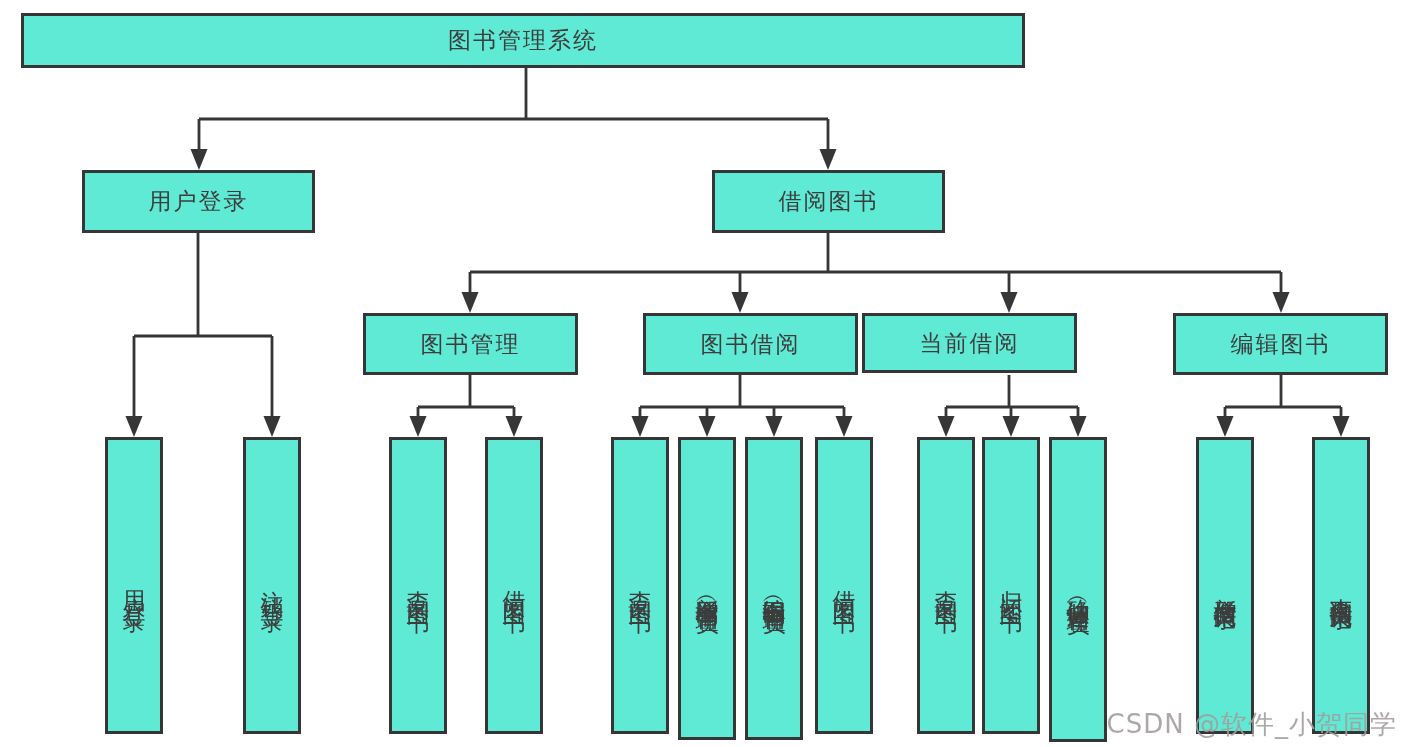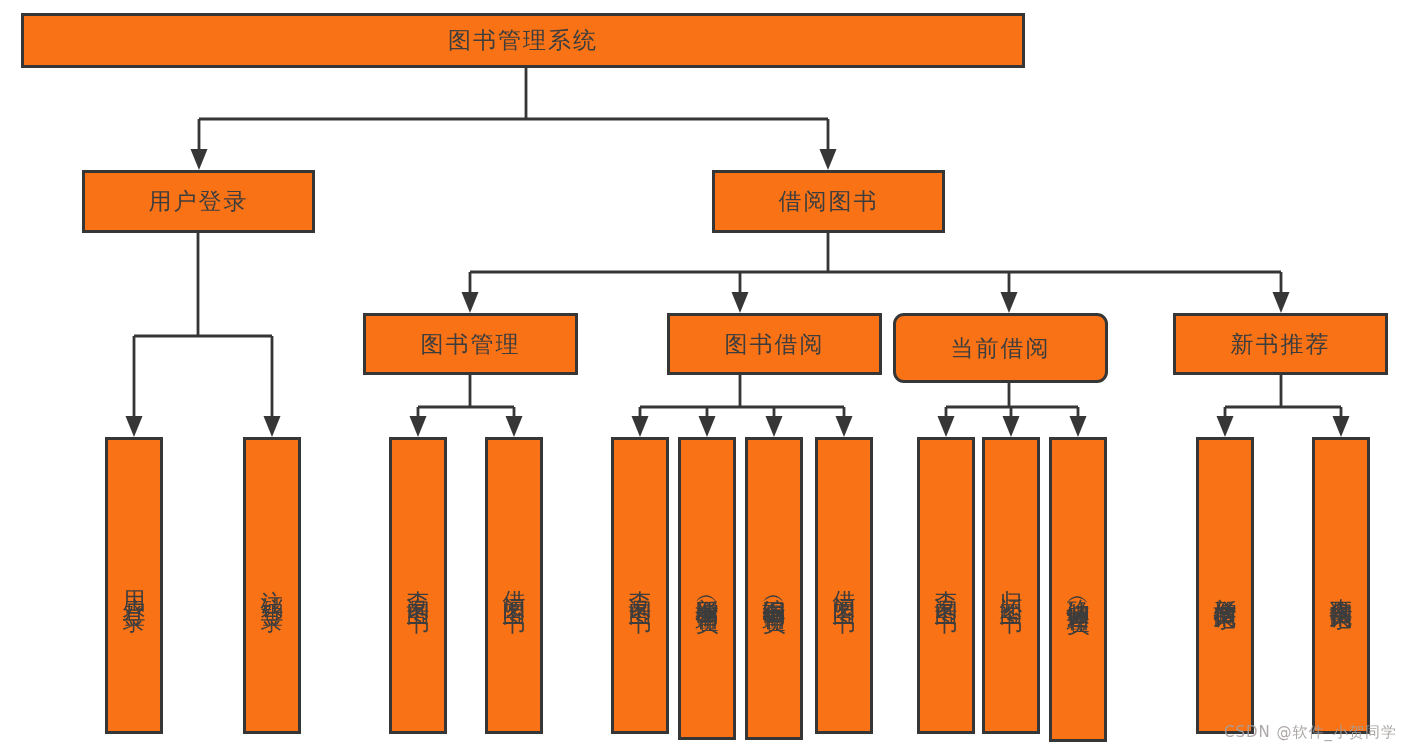--- a/index.html
+++ b/index.html
@@ -22,21 +22,21 @@
     stroke-width: 2.8;
   }
   svg.connectors polygon {
     fill: #363636;
     stroke: none;
   }
   .node {
     position: absolute;
     box-sizing: border-box;
     border: 3px solid #363636;
-    background: #f97316;
+    background: #5eead4;
     display: flex;
     align-items: center;
     justify-content: center;
     color: #3d3d3d;
   }
   .node.h .label {
     font-size: 23px;
     letter-spacing: 2px;
     white-space: nowrap;
   }
@@ -47,21 +47,21 @@
     line-height: 1;
     letter-spacing: 7px;
   }
   .node.v.tight .label {
     letter-spacing: 2px;
   }
   .watermark {
     position: absolute;
     right: 8px;
     bottom: 5px;
-    font-size: 15px;
+    font-size: 26px;
     letter-spacing: 1px;
     color: rgba(164, 158, 157, 0.9);
     white-space: nowrap;
     z-index: 5;
   }
 </style>
 </head>
 <body>
 
 <div class="canvas">
@@ -109,28 +109,28 @@
   <div class="node h" style="left:82px; top:170px; width:233px; height:63px;">
     <span class="label">用户登录</span>
   </div>
   <div class="node h" style="left:712px; top:170px; width:233px; height:63px;">
     <span class="label">借阅图书</span>
   </div>
 
   <div class="node h" style="left:363px; top:313px; width:215px; height:62px;">
     <span class="label">图书管理</span>
   </div>
-  <div class="node h" style="left:667px; top:313px; width:215px; height:62px;">
+  <div class="node h" style="left:643px; top:313px; width:215px; height:62px;">
     <span class="label">图书借阅</span>
   </div>
-  <div class="node h" style="left:893px; top:313px; width:215px; height:70px;border-radius:11px;">
+  <div class="node h" style="left:862px; top:313px; width:215px; height:60px;">
     <span class="label">当前借阅</span>
   </div>
   <div class="node h" style="left:1173px; top:313px; width:215px; height:62px;">
-    <span class="label">新书推荐</span>
+    <span class="label">编辑图书</span>
   </div>
 
   <div class="node v" style="left:105px; top:437px; width:58px; height:297px;">
     <span class="label">用户登录</span>
   </div>
   <div class="node v" style="left:243px; top:437px; width:58px; height:297px;">
     <span class="label">注销登录</span>
   </div>
 
   <div class="node v" style="left:389px; top:437px; width:58px; height:297px;">

